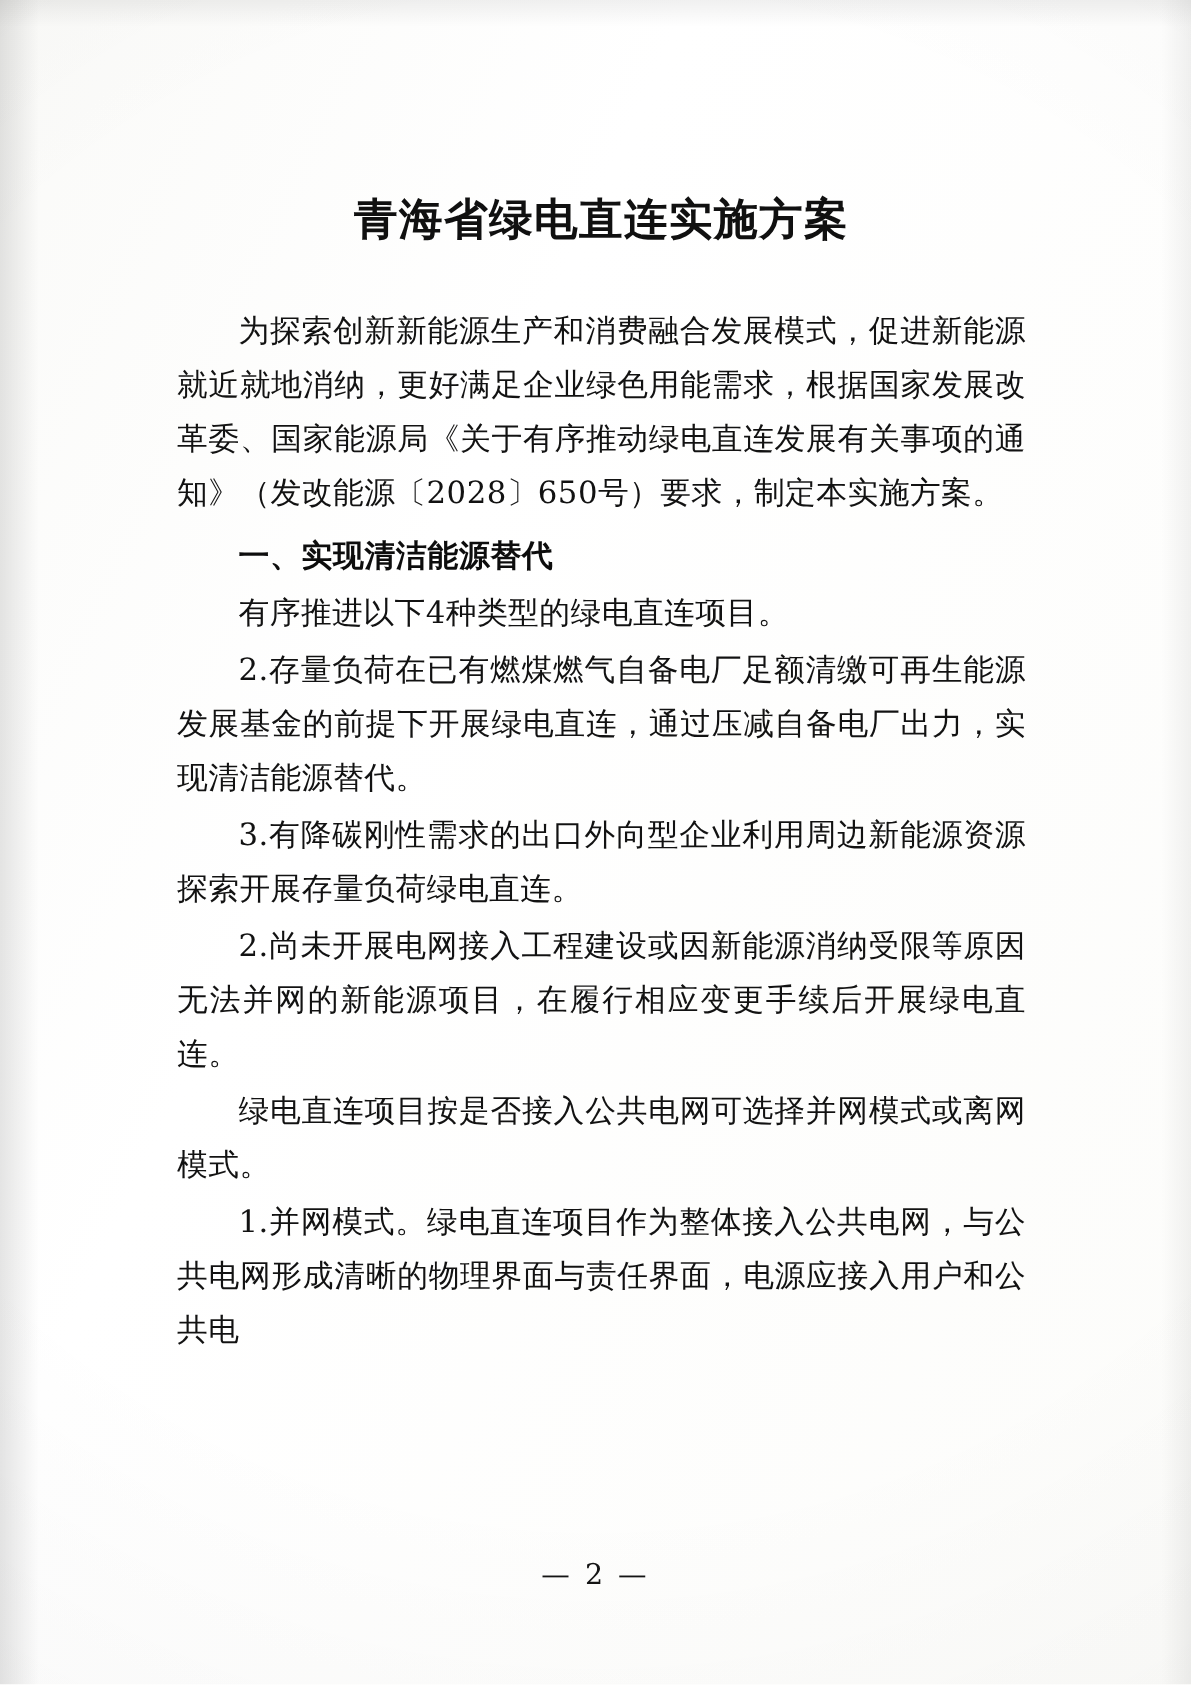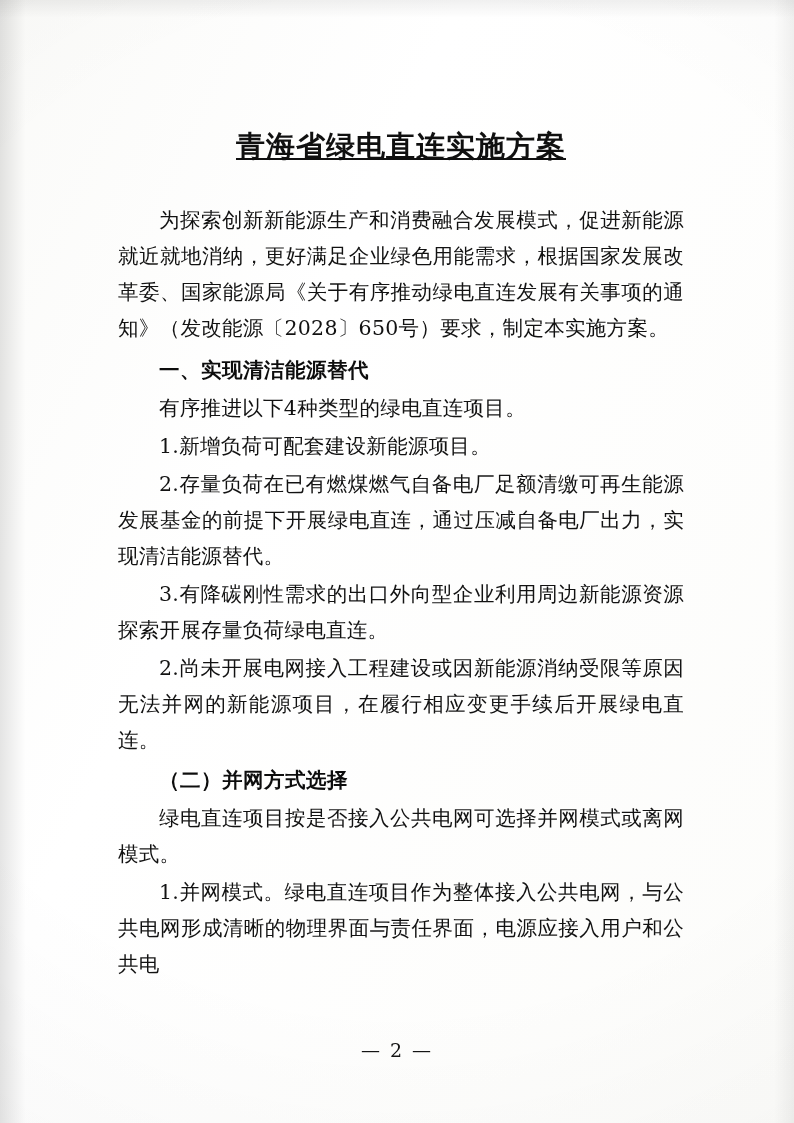--- a/index.html
+++ b/index.html
@@ -64,21 +64,20 @@
 
   .doc-title {
     font-family: "DejaVu Serif", "Liberation Serif", serif;
     font-weight: bold;
     font-size: 29px;
     letter-spacing: 1px;
     text-align: center;
     color: #101010;
     margin: 0 0 36px 0;
     line-height: 1.3;
-    text-decoration: underline;
   }
 
   .para {
     font-size: 20.5px;
     line-height: 36px;
     color: #121212;
     text-align: justify;
     text-justify: inter-ideograph;
     margin: 0 0 2px 0;
     letter-spacing: 0.3px;
@@ -127,29 +126,27 @@
   <div class="content">
     <h1 class="doc-title">青海省绿电直连实施方案</h1>
 
     <p class="para indent2">为探索创新新能源生产和消费融合发展模式，促进新能源就近就地消纳，更好满足企业绿色用能需求，根据国家发展改革委、国家能源局《关于有序推动绿电直连发展有关事项的通知》（发改能源〔2028〕650号）要求，制定本实施方案。</p>
 
     <p class="heading-1">一、实现清洁能源替代</p>
 
 
     <p class="para indent2">有序推进以下4种类型的绿电直连项目。</p>
 
-    <p class="para indent2">1.新增负荷可配套建设新能源项目。</p>
 
     <p class="para indent2">2.存量负荷在已有燃煤燃气自备电厂足额清缴可再生能源发展基金的前提下开展绿电直连，通过压减自备电厂出力，实现清洁能源替代。</p>
 
     <p class="para indent2">3.有降碳刚性需求的出口外向型企业利用周边新能源资源探索开展存量负荷绿电直连。</p>
 
     <p class="para indent2">2.尚未开展电网接入工程建设或因新能源消纳受限等原因无法并网的新能源项目，在履行相应变更手续后开展绿电直连。</p>
 
-    <p class="heading-2">（二）并网方式选择</p>
 
     <p class="para indent2">绿电直连项目按是否接入公共电网可选择并网模式或离网模式。</p>
 
     <p class="para indent2">1.并网模式。绿电直连项目作为整体接入公共电网，与公共电网形成清晰的物理界面与责任界面，电源应接入用户和公共电</p>
   </div>
 
   <div class="footer">— 2 —</div>
 </div>
 
 </body></html>

